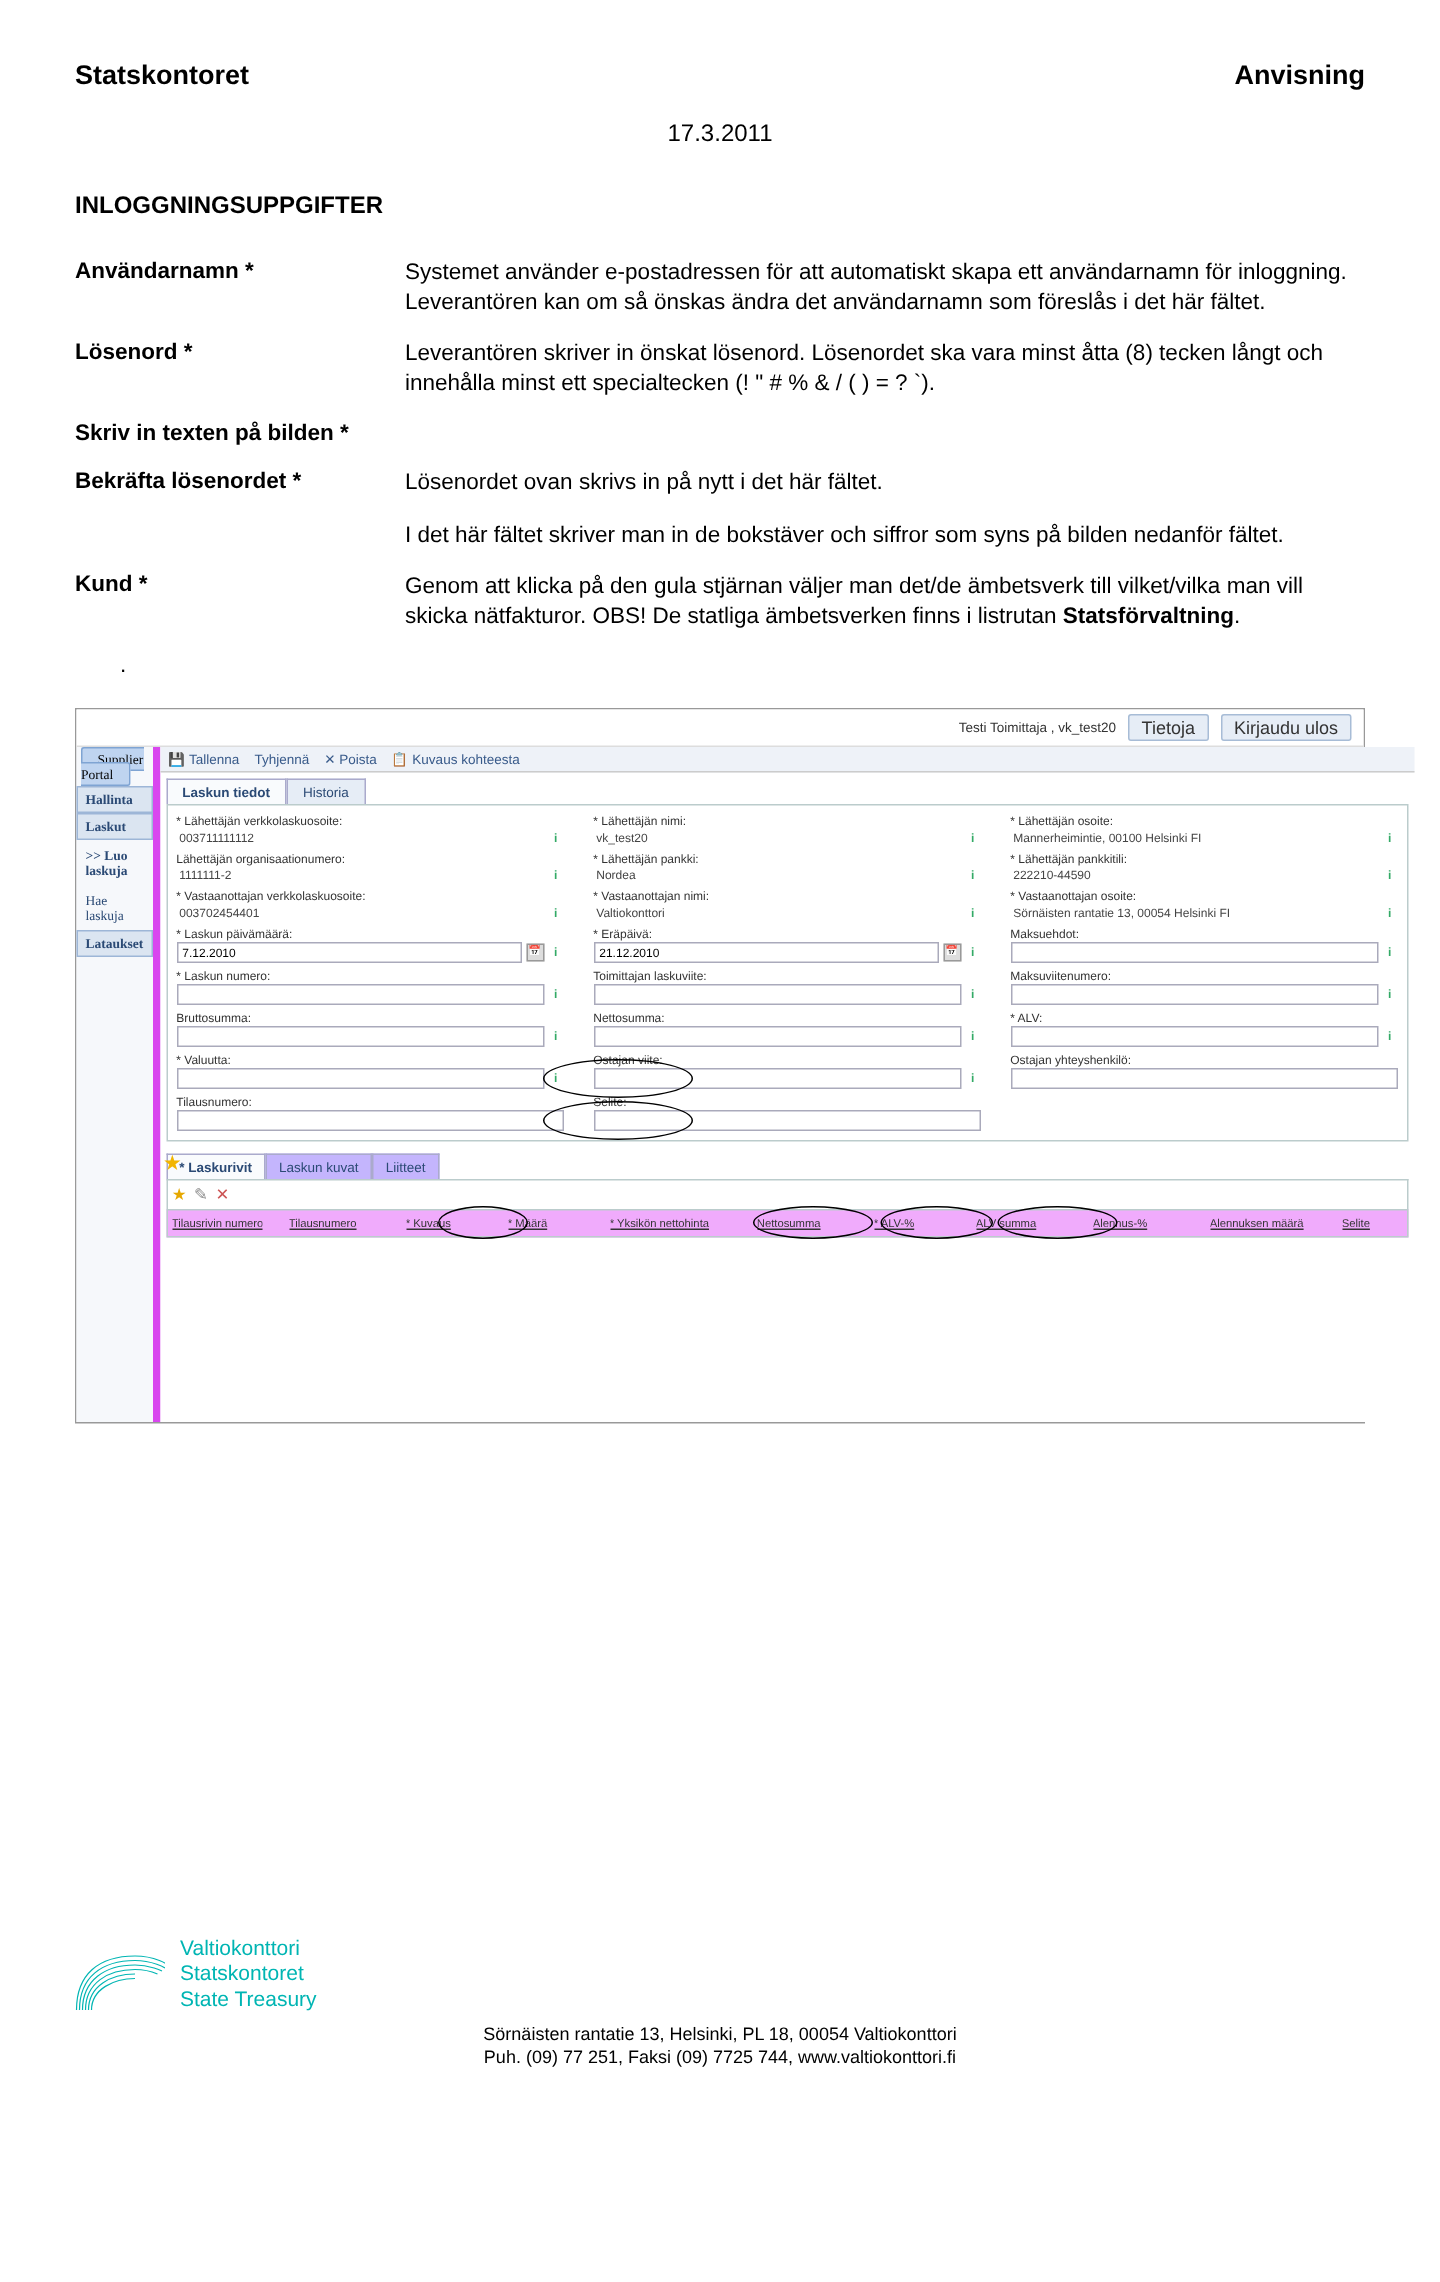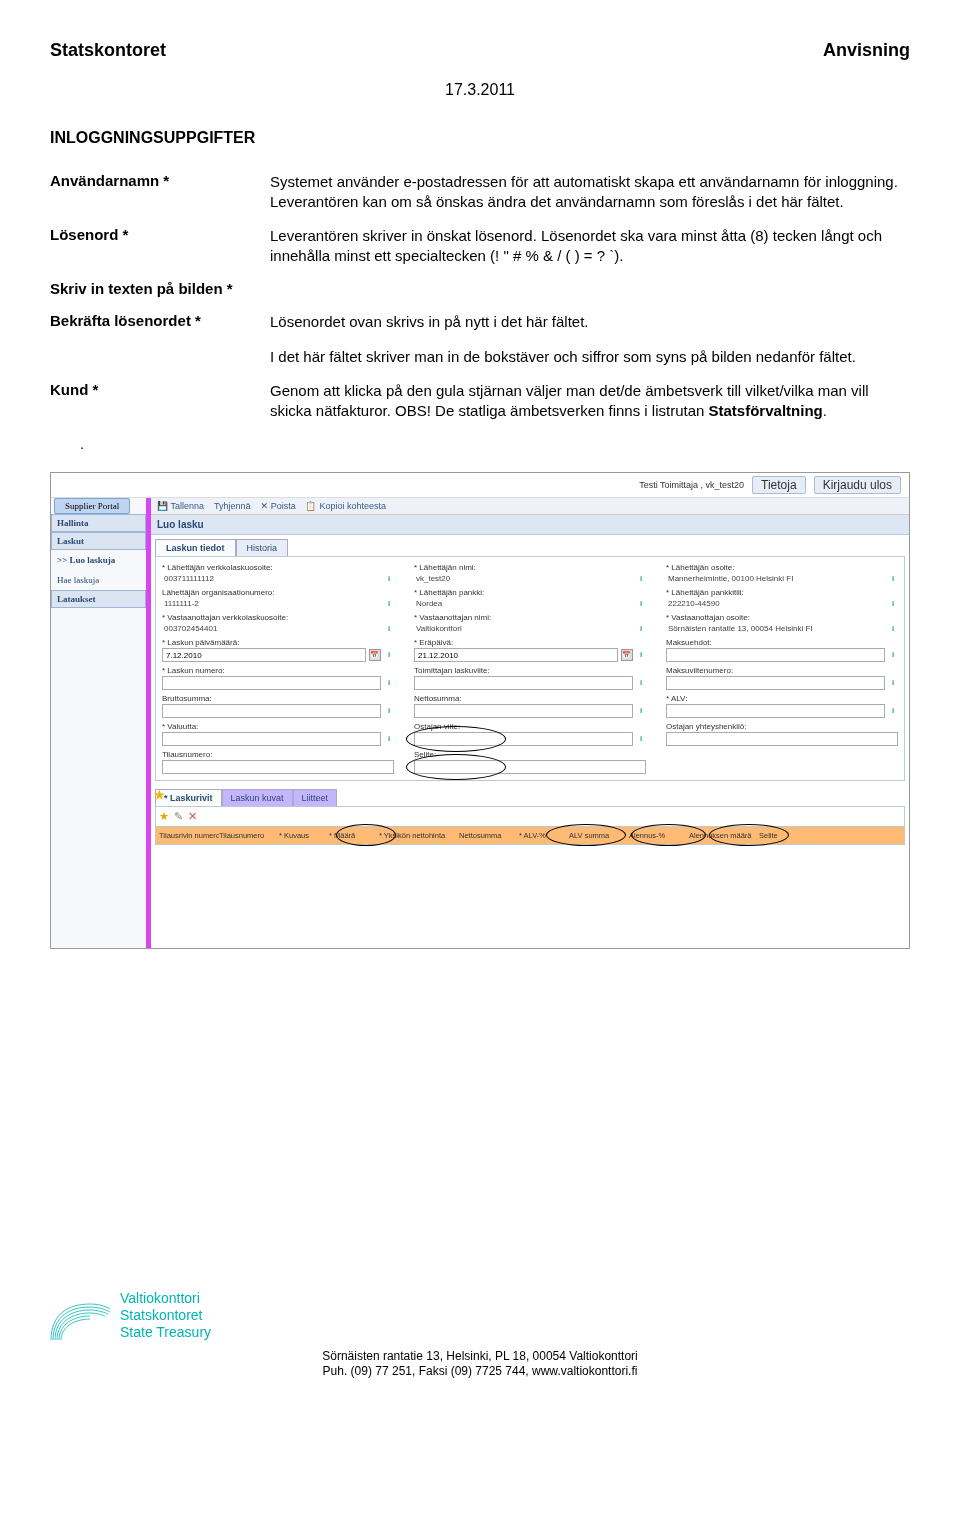--- a/index.html
+++ b/index.html
@@ -221,27 +221,28 @@
     margin: 0 4px;
     padding: 3px;
     font-size: 11px;
     color: #e6a800;
     display: flex;
     gap: 5px;
   }
   .ss-linehead {
     display: grid;
     grid-template-columns: 60px 60px 50px 50px 80px 60px 50px 60px 60px 70px 40px;
-    gap: 0;
+    gap: 18px;
     font-size: 7.5px;
-    background: #fdba74;
+    background: #f0abfc;
     border: 1px solid #bcc;
     margin: 0 4px 10px 4px;
     padding: 4px 3px;
     color: #333;
+    text-decoration: underline;
   }
   .ss-linehead div { white-space: nowrap; overflow: hidden; }
   .ellipse {
     position: absolute;
     border: 1px solid #000;
     border-radius: 50%;
     pointer-events: none;
   }
   .ss-form-wrap { position: relative; }
   
@@ -324,23 +325,22 @@
         <div class="ss-side-head">Laskut</div>
         <div class="ss-side-item bold">&gt;&gt; Luo laskuja</div>
         <div class="ss-side-item">Hae laskuja</div>
         <div class="ss-side-head">Lataukset</div>
       </div>
       <div class="ss-main">
         <div class="ss-toolbar">
           <span>💾 <span>Tallenna</span></span>
           <span>Tyhjennä</span>
           <span>✕ <span>Poista</span></span>
-          <span>📋 <span>Kopioi kohteesta</span></span>
-        </div>
-        <div class="ss-section-title">Luo lasku</div>
+          <span>📋 <span>Kuvaus kohteesta</span></span>
+        </div>
         <div class="ss-tabs">
           <div class="ss-tab active">Laskun tiedot</div>
           <div class="ss-tab">Historia</div>
         </div>
 
         <div class="ss-form-wrap">
         <div class="ss-form">
           <div class="ss-grid">
 
             <div class="ss-field">

